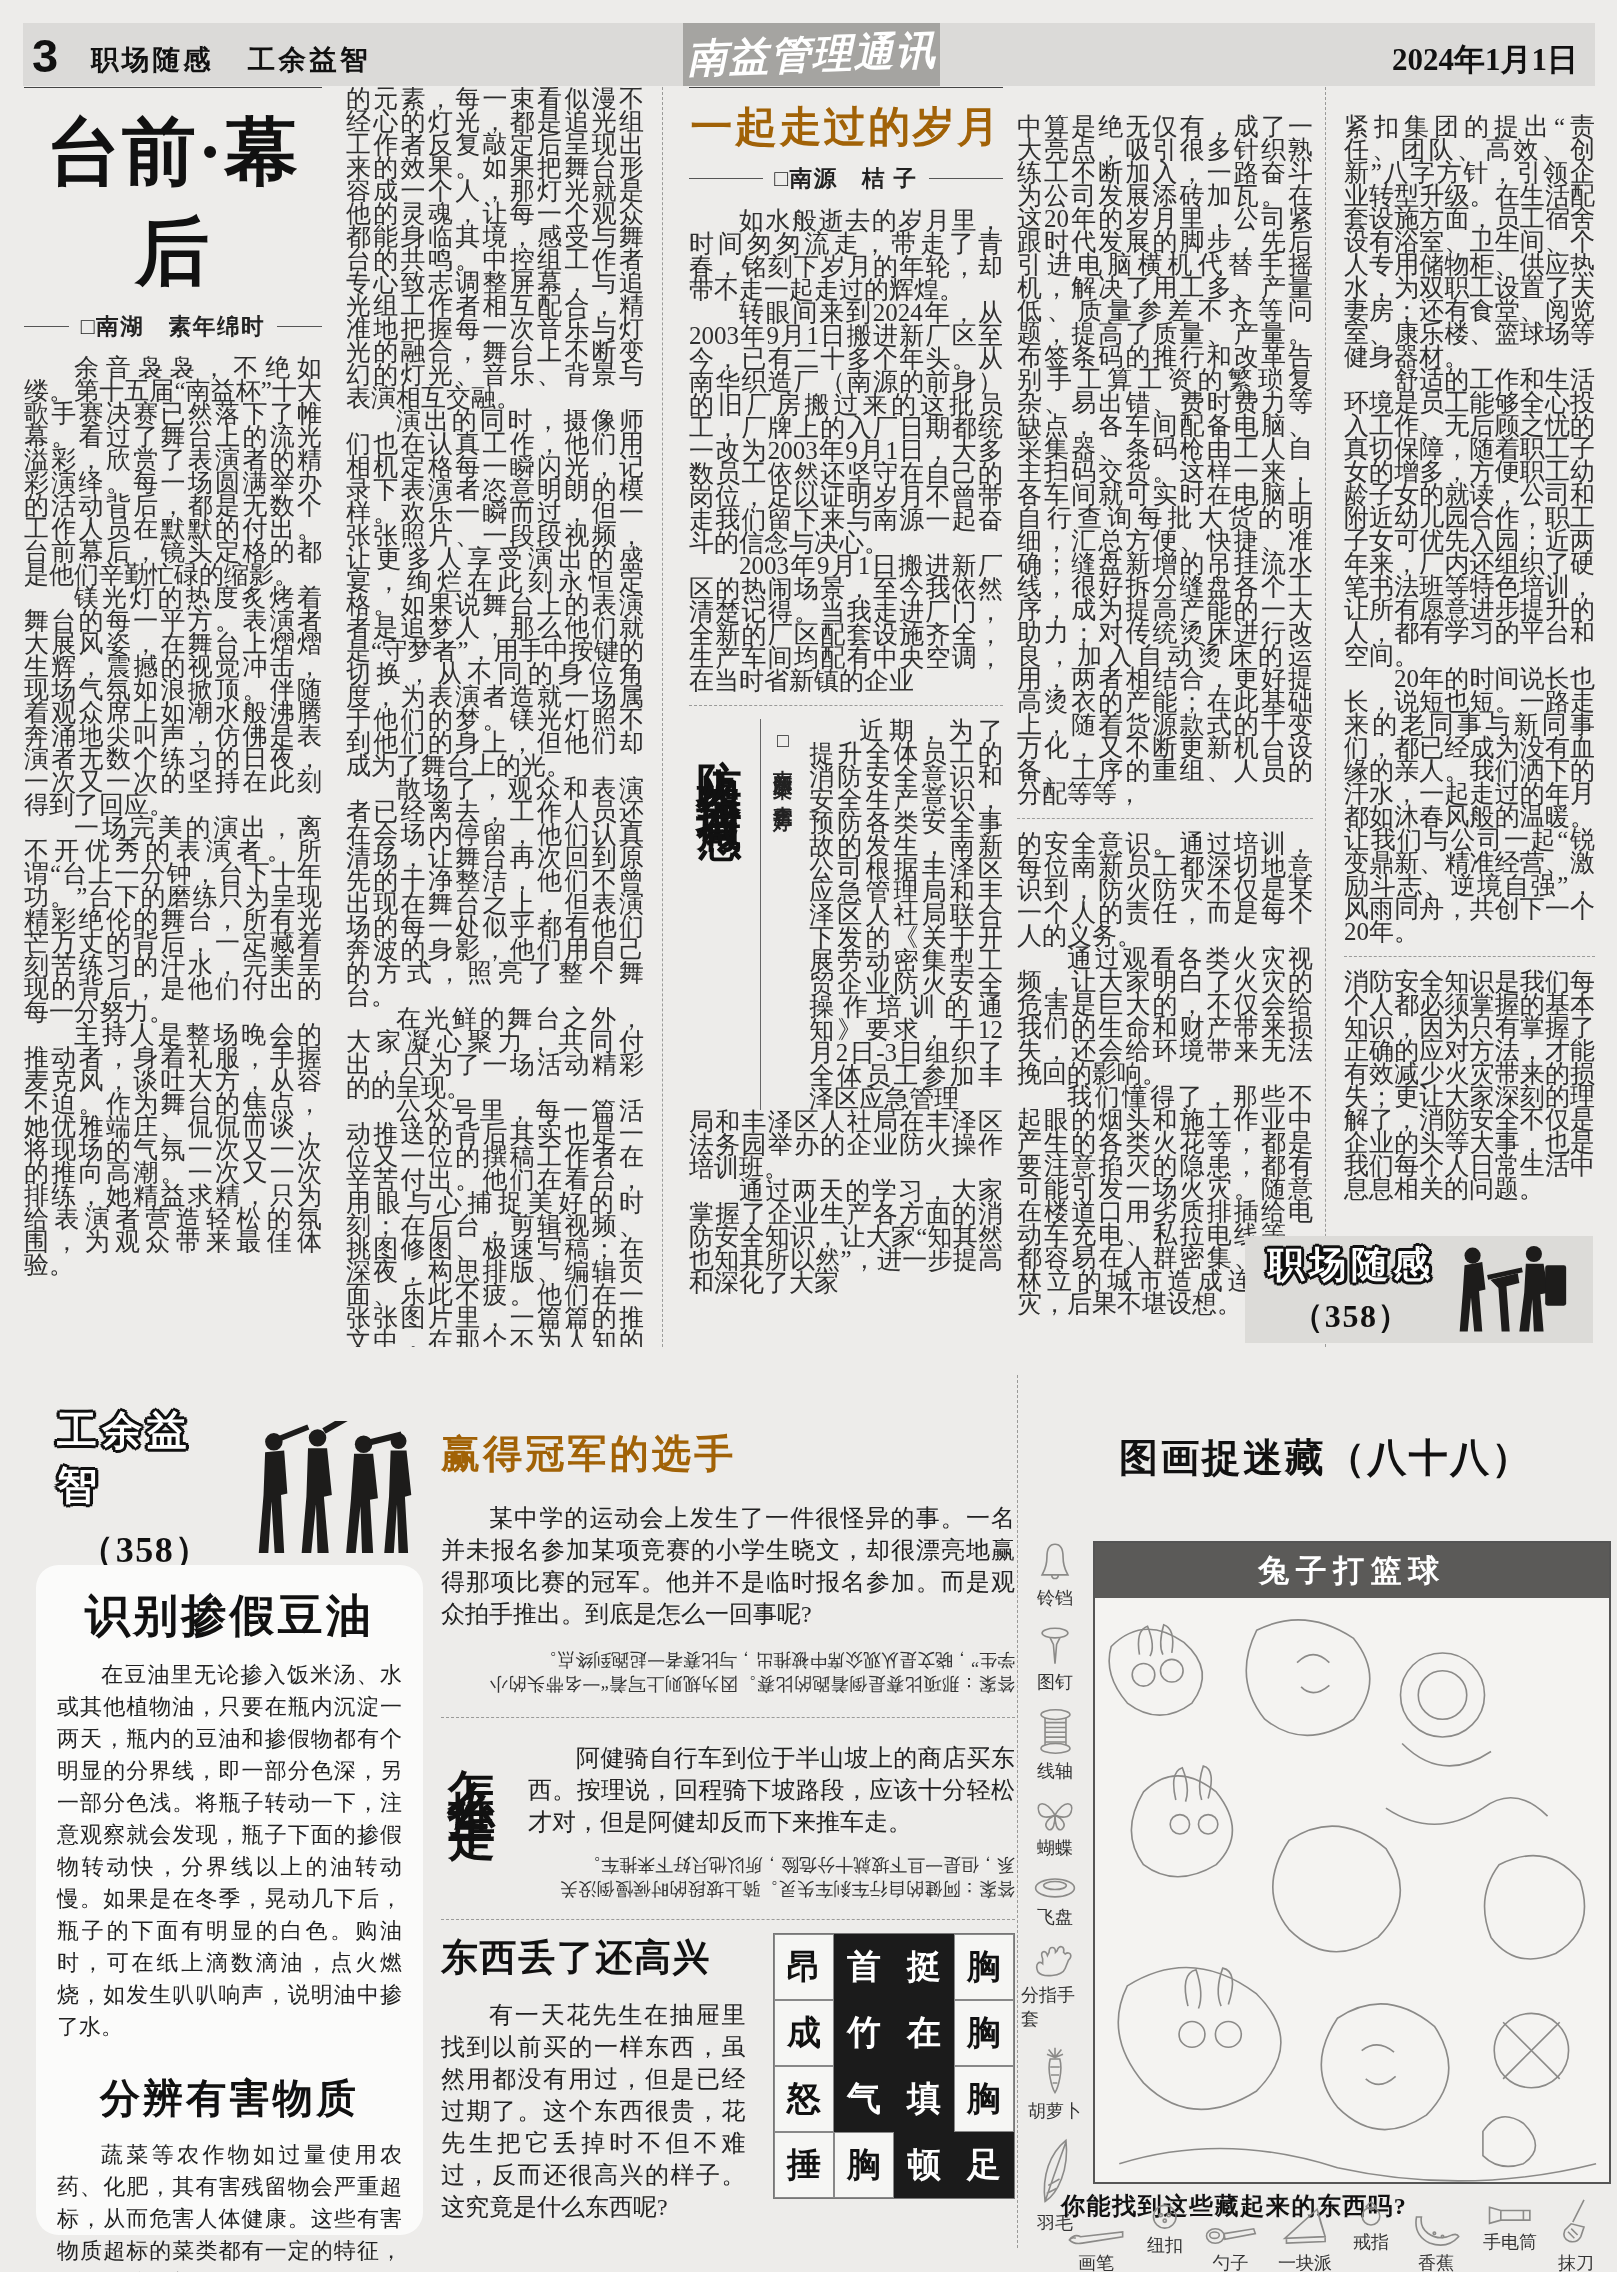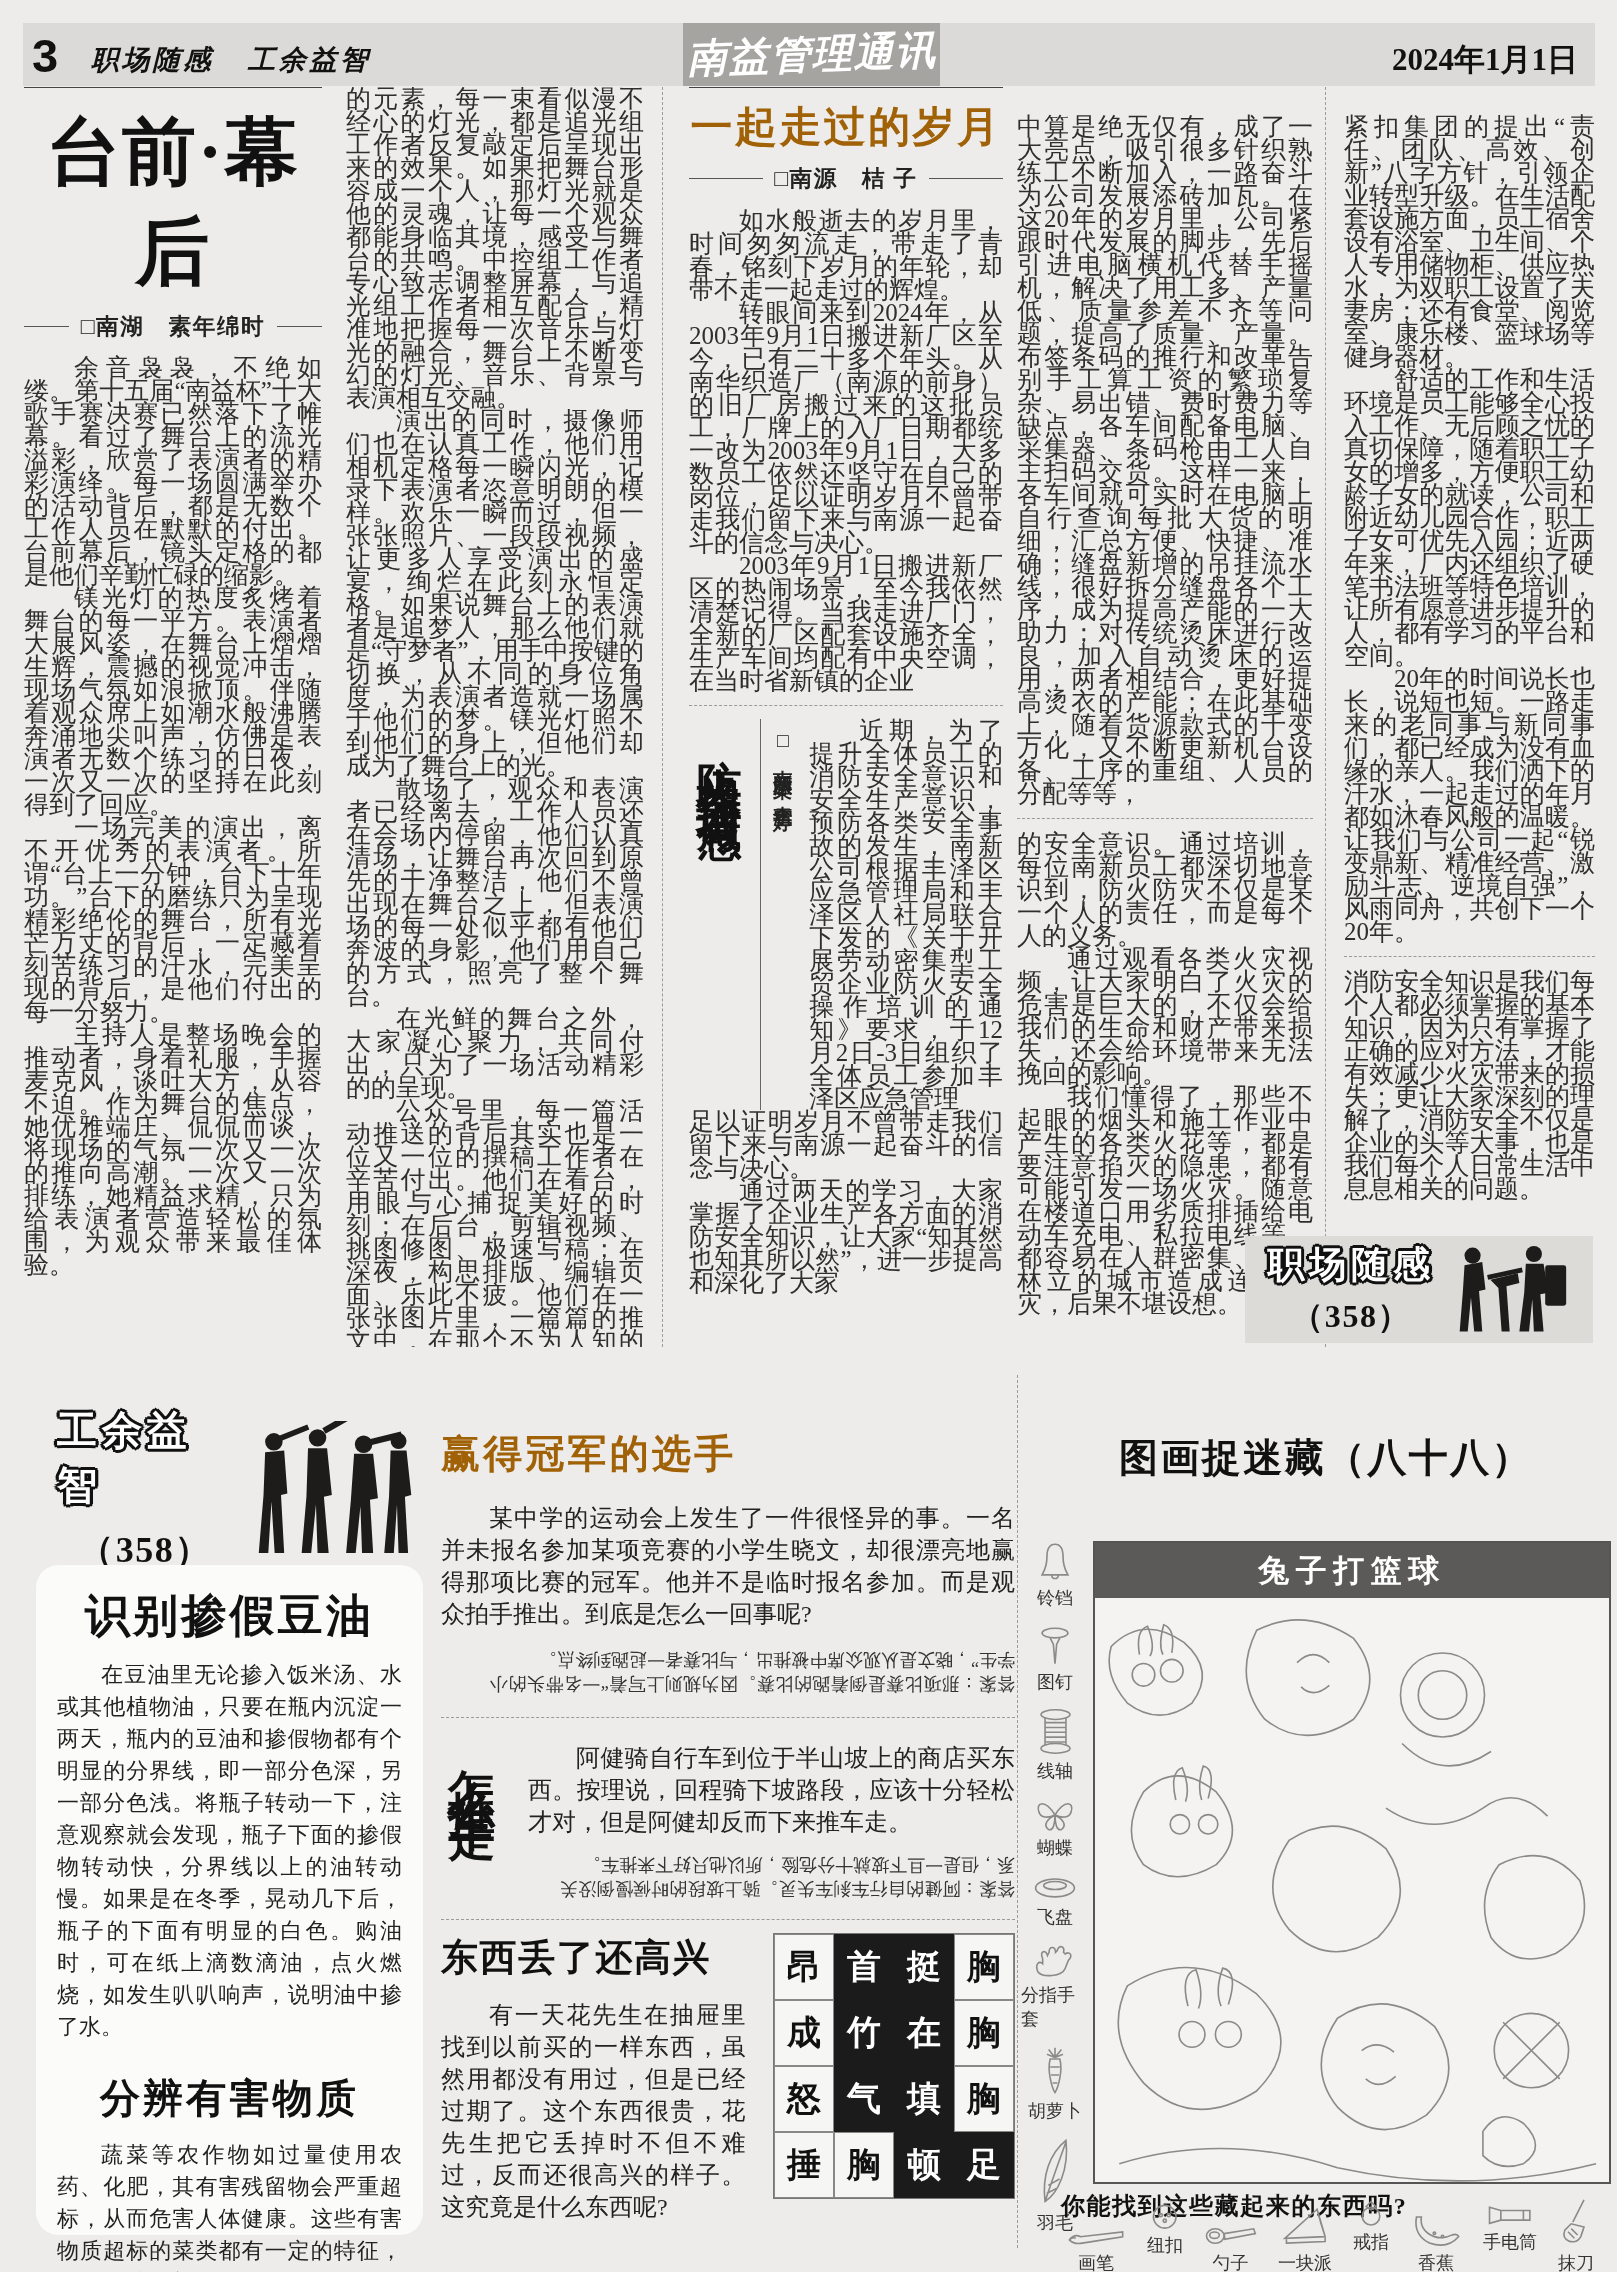--- a/index.html
+++ b/index.html
@@ -7,21 +7,21 @@
     width:1618px;height:2273px;position:relative;
     background:#edecea;color:#222;
     font-family:"Liberation Serif","DejaVu Serif",serif;
     overflow:hidden;
   }
   .abs{position:absolute;}
   
   .header-band{left:22.6px;top:22.6px;width:1572px;height:63px;background:#dbdad8;}
   .page-num{left:32px;top:27.5px;font-family:"Liberation Sans",sans-serif;font-size:47px;font-weight:bold;color:#111;}
   .header-secs{left:91px;top:42px;font-size:27.5px;font-weight:bold;letter-spacing:3.2px;color:#111;
-    font-style:italic;}
+    }
   .header-secs span{margin-right:34px;}
   .masthead-box{left:683px;top:22.6px;width:257px;height:63px;background:#a5a4a1;
     display:flex;align-items:center;justify-content:center;}
   .masthead{color:#fff;font-size:40px;font-weight:bold;font-style:italic;letter-spacing:1.6px;
     transform:rotate(-2deg);white-space:nowrap;}
   .header-date{right:40px;top:39px;font-size:31px;font-weight:bold;color:#111;}
   
   .col{position:absolute;top:87px;height:1260px;overflow:hidden;}
   .art p{margin:0;font-size:25px;line-height:23px;text-align:justify;text-indent:2em;color:#2e2e2e;}
   .art p.cont{text-indent:0;}
@@ -123,21 +123,21 @@
   <p>转眼间来到2024年，从2003年9月1日搬进新厂区至今，已有二十多个年头。从南华织造厂（南源的前身）的旧厂房搬过来的这批员工，厂牌上的入厂日期都统一改为2003年9月1日，大多数员工依然还坚守在自己的岗位，足以证明岁月不曾带走我们留下来与南源一起奋斗的信念与决心。</p>
   <p>2003年9月1日搬进新厂区的热闹场景，至今我依然清楚记得。当我走进厂门，全新的厂区配套设施齐全，生产车间均配有中央空调，在当时省新镇的企业</p>
   <div class="hdash"></div>
   <div class="fire-top">
     <div class="vtitle">防火操作培训有感</div>
     <div class="vby"><span>□南新漂染</span>　<span>李雪婷</span></div>
     <div class="fire-narrow">
       <p class="cont" style="text-indent:2em;">近期，为了提升全体员工的消防安全意识和安全生产意识，预防各类安全事故的发生，南新公司根据丰泽区应急管理局和丰泽区人社局联合下发的《关于开展劳动密集型工贸企业防火安全操作培训的通知》要求，于12月2日-3日组织了全体员工参加丰泽区应急管理</p>
     </div>
   </div>
-  <p class="cont">足以证明岁月不曾带走我们留下来与南源一起奋斗的信念与决心。</p>
+  <p class="cont">局和丰泽区人社局在丰泽区法务园举办的企业防火操作培训班。</p>
   <p>通过两天的学习，大家掌握了企业生产各方面的消防安全知识，让大家“知其然也知其所以然”，进一步提高和深化了大家</p>
 </div>
 
 <div class="col art" style="left:981px;width:296px;margin-left:36px;">
   <div style="height:27.5px;"></div>
   <p class="cont">中算是绝无仅有，成了一大亮点，吸引很多针织熟练工不断加入，一路奋斗为公司发展添砖加瓦。在这20年的岁月里，公司紧跟时代发展的脚步，先后引进电脑横机代替手摇机，解决了用工多、产量低、质量参差不齐等问题，提高了质量、产量。布签条码的推行和改革告别手工算工资的繁琐复杂、易出错、费时费力等缺点，各车间配备电脑、采集器、条码枪由工人自主扫码交货。这样一来，各车间就可实时在电脑上自行查询每批大货的明细，汇总方便、快捷、准确；缝盘新增的吊挂流水线，很好拆分缝盘各个工序，成为提高产能的一大助力；对传统烫床进行改良，加入自动烫床的运用，两者相结合，更好提高烫衣的产能；在此基础上，随着货源款式的千变万化，又不断更新机台设备、工序的重组、人员的分配等等，</p>
   <div class="hdash"></div>
   <p class="cont">的安全意识。通过培训，每位南新员工都深切地意识到，防火防灾不仅是某一个人的责任，而是每个人的义务。</p>
   <p>通过观看各类火灾视频，让大家明白了火灾的危害是巨大的，不仅会给我们的生命和财产带来损失，还会给环境带来无法挽回的影响。</p>
   <p>我们懂得了，那些不起眼的烟头和施工作业中产生的各类火花等，都是要注意掐灭的隐患，都有可能引发一场火灾。随意在楼道口用劣质排插给电动车充电、私拉电线等，都容易在人群密集、建筑林立的城市造成连环火灾，后果不堪设想。</p>

